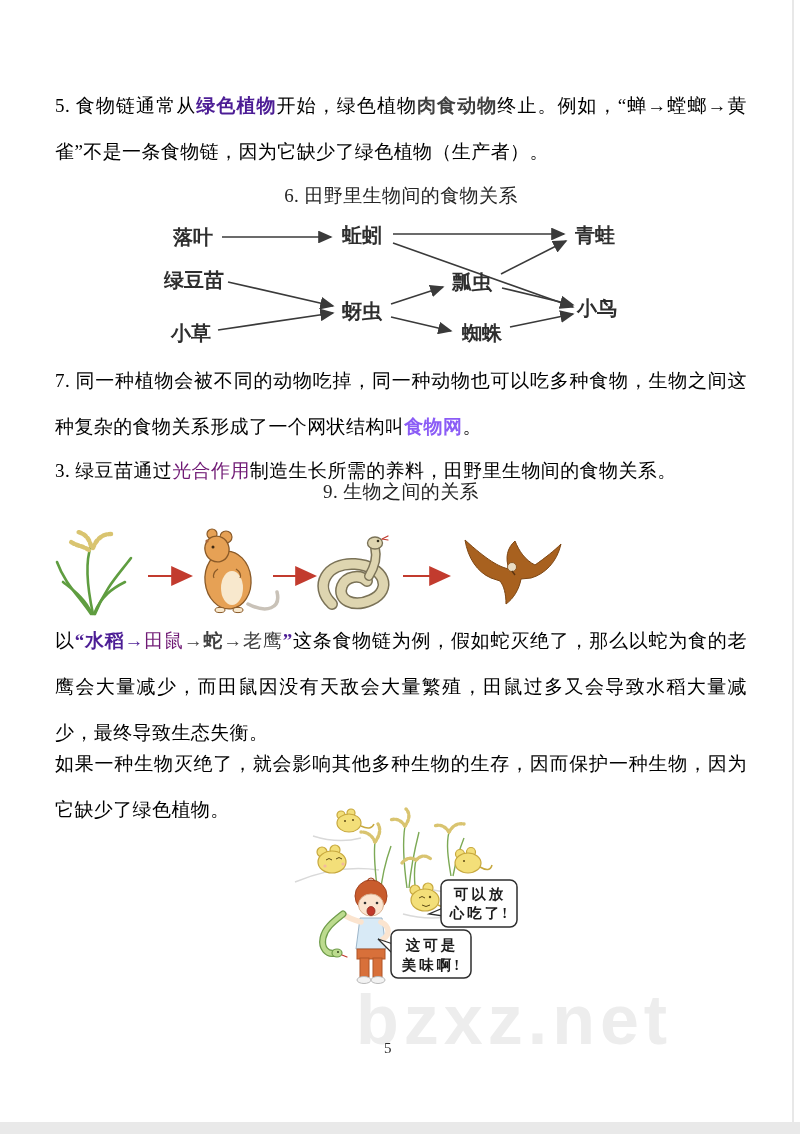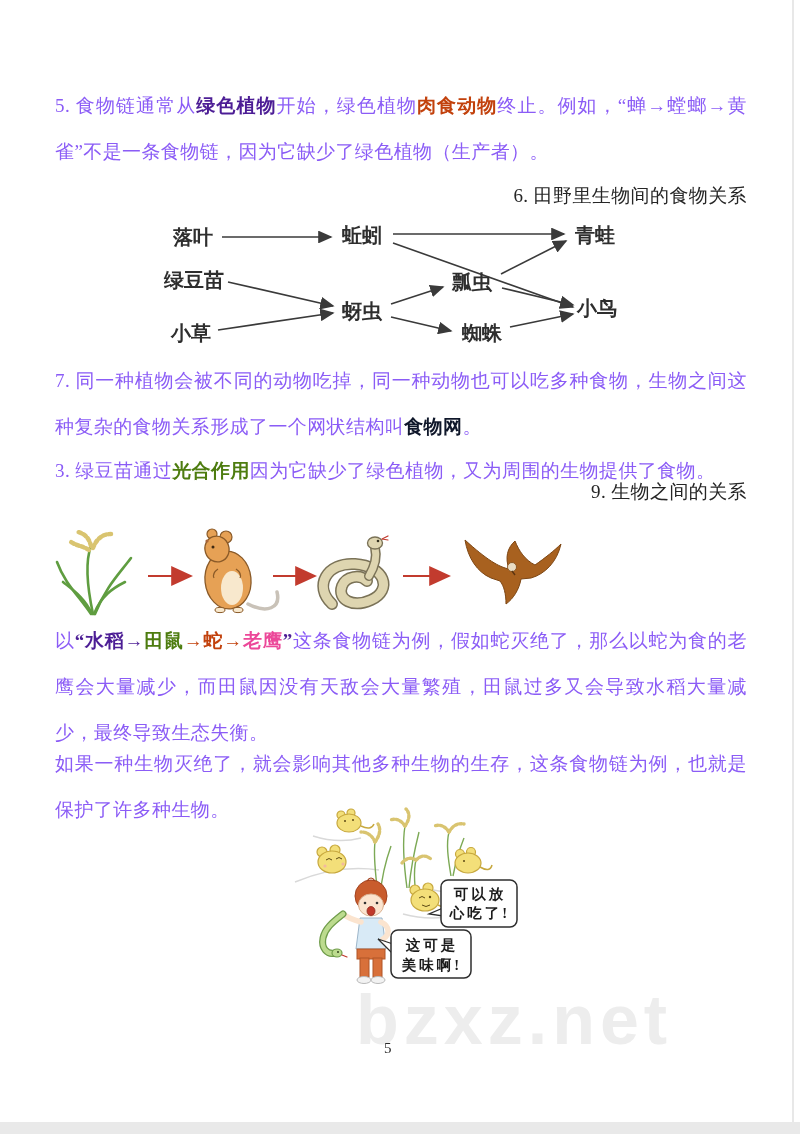--- a/index.html
+++ b/index.html
@@ -1,26 +1,26 @@
 <!DOCTYPE html>
 <html><head>
 <meta charset="utf-8">
 <style>
   html,body{margin:0;padding:0;background:#fff}
   #page{position:relative;width:800px;height:1134px;background:#fff;overflow:hidden;
         font-family:"Liberation Serif","DejaVu Serif",serif;color:#262626}
   .para{position:absolute;left:55px;width:692px;margin:0;font-size:19px;line-height:46px;
         text-align:justify;letter-spacing:.4px}
-  .single{text-align:right}
-  .seg-black{color:#8b5cf6}
+  .single{text-align:center}
+  .seg-black{color:#000000}
   .seg-red{color:#4c1d95;font-weight:700}
-  .seg-cyan{color:#c2410c;font-weight:700}
-  .seg-green{color:#4d7c0f;font-weight:700}
-  .seg-blueviolet{color:#0f172a;font-weight:700}
-  .seg-blue{color:#ec4899;font-weight:700}
+  .seg-cyan{color:#404040;font-weight:700}
+  .seg-green{color:#701a75;font-weight:400}
+  .seg-blueviolet{color:#8b5cf6;font-weight:700}
+  .seg-blue{color:#404040;font-weight:400}
   svg{position:absolute;overflow:visible}
   #foodweb{left:150px;top:213px;width:520px;height:140px}
   #chainfig{left:45px;top:524px;width:520px;height:92px}
   #illus{left:283px;top:806px;width:252px;height:188px}
   .webtxt text{font-family:"Liberation Serif","DejaVu Serif",serif;font-size:20px;font-weight:700;
                fill:#2e2e2e;text-anchor:middle}
   .webline{stroke:#3a3a3a;stroke-width:1.6}
   .bubbletxt{font-size:14.5px;font-weight:700;letter-spacing:3px;fill:#1b1b1b;text-anchor:middle;
              font-family:"Liberation Serif","DejaVu Serif",serif}
   #watermark{position:absolute;left:356px;top:980px;font-family:"Liberation Sans","DejaVu Sans",sans-serif;
@@ -64,21 +64,21 @@
       <text x="322" y="76">瓢虫</text>
       <text x="447" y="102">小鸟</text>
       <text x="41" y="127">小草</text>
       <text x="212" y="105">蚜虫</text>
       <text x="332" y="127">蜘蛛</text>
     </g>
   </svg>
 
   <p class="para" style="top:358px"><span class="seg-black">7. 同一种植物会被不同的动物吃掉，同一种动物也可以吃多种食物，生物之间这种复杂的食物关系形成了一个网状结构叫</span><span class="seg-blueviolet">食物网</span><span class="seg-black">。</span></p>
 
-  <p class="para" style="top:448px"><span class="seg-black">3. 绿豆苗通过</span><span class="seg-green">光合作用</span><span class="seg-black">因为它缺少了绿色植物，又为周围的生物提供了食物。</span></p>
+  <p class="para" style="top:448px"><span class="seg-black">3. 绿豆苗通过</span><span class="seg-green">光合作用</span><span class="seg-black">制造生长所需的养料，田野里生物间的食物关系。</span></p>
 
   <p class="para single" style="top:469px">9. 生物之间的关系</p>
 
   <svg id="chainfig" viewBox="0 0 520 92">
     <defs>
       <marker id="mkr" markerWidth="10" markerHeight="9" refX="9" refY="4.5" orient="auto">
         <path d="M0,0 L10,4.5 L0,9 Z" fill="#c23b2e"></path>
       </marker>
     </defs>
 
@@ -130,21 +130,21 @@
 
     <g>
       <path d="M420,16 C442,36 454,43 464,45 C460,34 462,24 470,17 C474,27 480,36 490,41 C500,34 510,26 516,20 C512,38 500,50 486,54 L476,55 C474,66 468,75 461,80 C461,70 459,62 455,57 L446,54 C432,48 423,34 420,16 Z" fill="#a8611f" stroke="#7c4512" stroke-width="1"></path>
       <circle cx="467" cy="43" r="4.5" fill="#e9ddc4" stroke="#7c4512" stroke-width="0.8"></circle>
       <path d="M467,47 l3,4" stroke="#5c3410" stroke-width="1.4"></path>
     </g>
   </svg>
 
   <p class="para" style="top:618px"><span class="seg-black">以</span><span class="seg-red">“水稻</span><span class="seg-red">→</span><span class="seg-green">田鼠</span><span class="seg-cyan">→</span><span class="seg-cyan">蛇</span><span class="seg-cyan">→</span><span class="seg-blue">老鹰</span><span class="seg-red">”</span><span class="seg-black">这条食物链为例，假如蛇灭绝了，那么以蛇为食的老鹰会大量减少，而田鼠因没有天敌会大量繁殖，田鼠过多又会导致水稻大量减少，最终导致生态失衡。</span></p>
 
-  <p class="para" style="top:741px"><span class="seg-black">如果一种生物灭绝了，就会影响其他多种生物的生存，这条食物链为例，也就是保护了许多种生物。</span></p>
+  <p class="para" style="top:741px"><span class="seg-black">如果一种生物灭绝了，就会影响其他多种生物的生存，因而保护一种生物，因为它缺少了绿色植物。</span></p>
 
   <svg id="illus" viewBox="0 0 252 188">
     <g stroke="#d9d9d9" stroke-width="1.4" fill="none">
       <path d="M12,76 Q55,58 96,64"></path>
       <path d="M150,84 Q195,92 222,80"></path>
       <path d="M30,30 Q55,38 78,32"></path>
       <path d="M120,108 Q150,116 176,108"></path>
     </g>
 
     <g fill="none">

